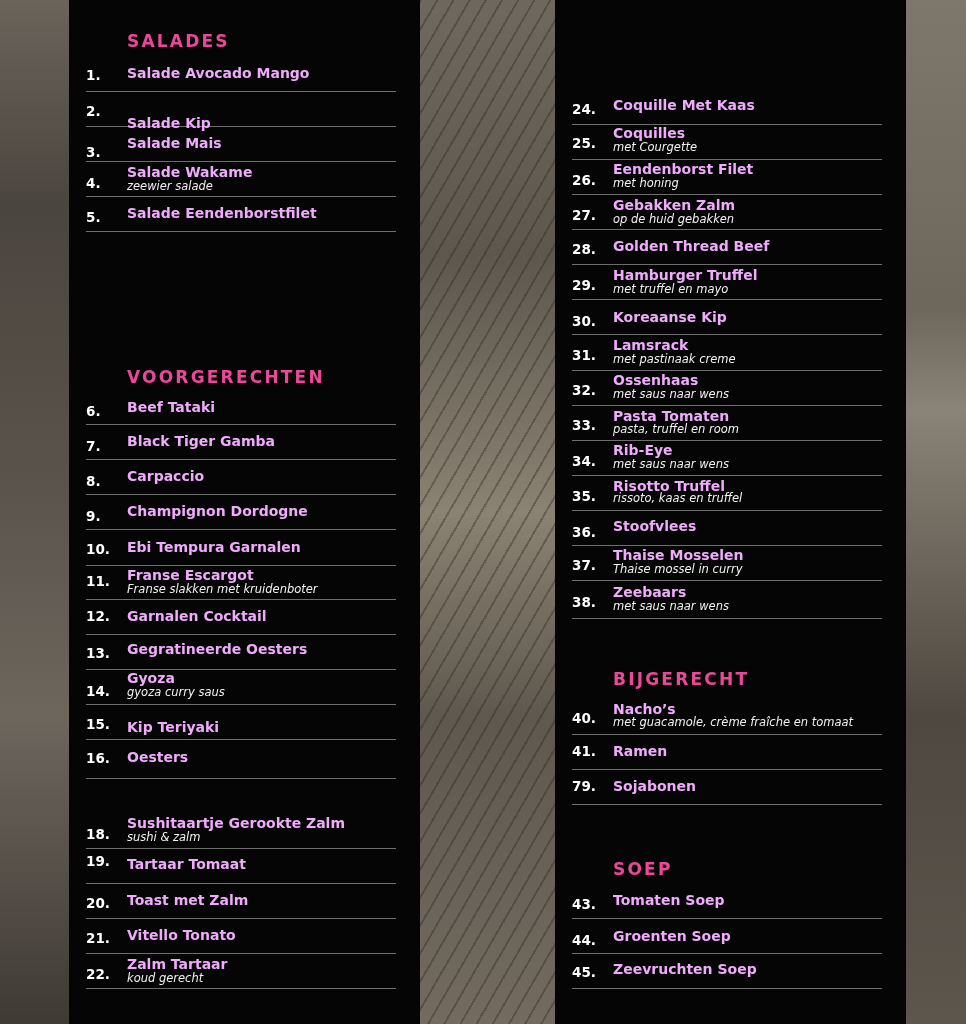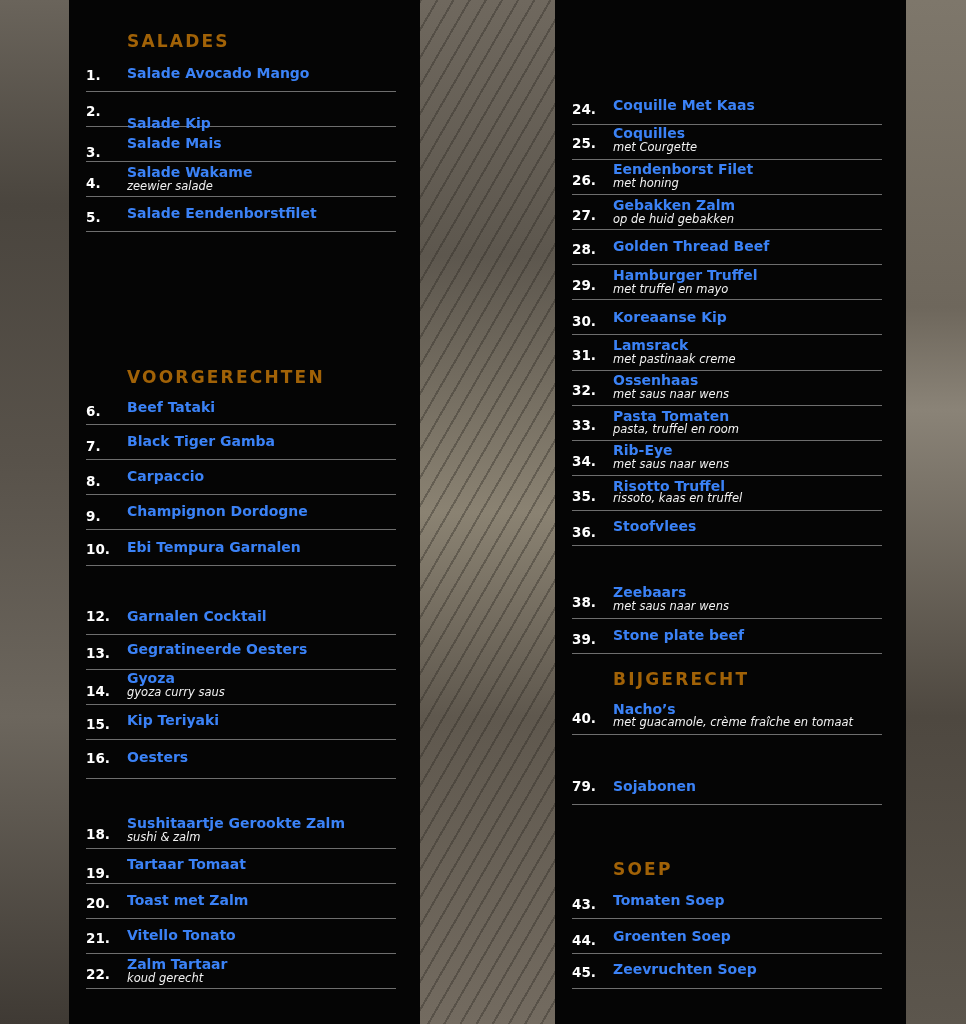--- a/index.html
+++ b/index.html
@@ -14,33 +14,33 @@
   .bg-middle::before { content: ""; position: absolute; inset: 0;
     background: repeating-linear-gradient(120deg, rgba(40,36,30,0.35) 0 2px, transparent 2px 14px); }
   .bg-right { left: 906px; width: 60px;
     background: linear-gradient(180deg, #7e776b 0%, #6e675c 30%, #8a8377 40%, #4e4840 70%, #5c564d 100%); }
 
   .panel { position: absolute; top: 0; height: 1024px; background: #050505; }
   .panel-left { left: 69px; width: 351px; }
   .panel-right { left: 555px; width: 351px; }
   .section-title {
     position: absolute; left: 58px;
-    color: #a16207; font-weight: bold; font-size: 17px; letter-spacing: 2.2px;
+    color: #ec4899; font-weight: bold; font-size: 17px; letter-spacing: 2.2px;
     font-family: "DejaVu Sans", sans-serif;
   }
   .item {
     position: absolute; left: 17px; width: 310px;
     border-bottom: 1.5px solid #6e6e6e;
   }
   .item-num {
     position: absolute; left: 0; color: #ffffff; font-weight: bold; font-size: 13.5px;
     font-family: "DejaVu Sans", sans-serif;
   }
   .item-name {
-    position: absolute; left: 41px; color: #3b82f6; font-weight: bold; font-size: 14px;
+    position: absolute; left: 41px; color: #f0abfc; font-weight: bold; font-size: 14px;
     font-family: "DejaVu Sans", sans-serif; white-space: nowrap;
   }
   .item-desc {
     position: absolute; left: 41px; color: #f2f2f2; font-style: italic; font-size: 11.5px;
     font-family: "DejaVu Sans", sans-serif; white-space: nowrap;
   }
 </style>
 </head>
 <body>
 
@@ -89,48 +89,53 @@
     <span class="item-name" style="top:8px">Carpaccio</span>
   </div>
   <div class="item" style="top:495px;height:35px">
     <span class="item-num" style="top:13px">9.</span>
     <span class="item-name" style="top:8px">Champignon Dordogne</span>
   </div>
   <div class="item" style="top:530px;height:36px">
     <span class="item-num" style="top:11px">10.</span>
     <span class="item-name" style="top:9px">Ebi Tempura Garnalen</span>
   </div>
+  <div class="item" style="top:566px;height:34px">
+    <span class="item-num" style="top:7px">11.</span>
+    <span class="item-name" style="top:1px">Franse Escargot</span>
+    <span class="item-desc" style="top:16px">Franse slakken met kruidenboter</span>
+  </div>
   <div class="item" style="top:600px;height:35px">
     <span class="item-num" style="top:8px">12.</span>
     <span class="item-name" style="top:8px">Garnalen Cocktail</span>
   </div>
   <div class="item" style="top:635px;height:35px">
     <span class="item-num" style="top:10px">13.</span>
     <span class="item-name" style="top:6px">Gegratineerde Oesters</span>
   </div>
   <div class="item" style="top:670px;height:35px">
     <span class="item-num" style="top:13px">14.</span>
     <span class="item-name" style="top:0px">Gyoza</span>
     <span class="item-desc" style="top:15px">gyoza curry saus</span>
   </div>
   <div class="item" style="top:705px;height:35px">
     <span class="item-num" style="top:11px">15.</span>
-    <span class="item-name" style="top:7px">Kip Teriyaki</span>
+    <span class="item-name" style="top:14px">Kip Teriyaki</span>
   </div>
   <div class="item" style="top:740px;height:39px">
     <span class="item-num" style="top:10px">16.</span>
     <span class="item-name" style="top:9px">Oesters</span>
   </div>
   <div class="item" style="top:814px;height:35px">
     <span class="item-num" style="top:12px">18.</span>
     <span class="item-name" style="top:1px">Sushitaartje Gerookte Zalm</span>
     <span class="item-desc" style="top:16px">sushi &amp; zalm</span>
   </div>
   <div class="item" style="top:849px;height:35px">
-    <span class="item-num" style="top:16px">19.</span>
+    <span class="item-num" style="top:4px">19.</span>
     <span class="item-name" style="top:7px">Tartaar Tomaat</span>
   </div>
   <div class="item" style="top:884px;height:35px">
     <span class="item-num" style="top:11px">20.</span>
     <span class="item-name" style="top:8px">Toast met Zalm</span>
   </div>
   <div class="item" style="top:919px;height:35px">
     <span class="item-num" style="top:11px">21.</span>
     <span class="item-name" style="top:8px">Vitello Tonato</span>
   </div>
@@ -198,37 +203,42 @@
   </div>
   <div class="item" style="top:476px;height:35px">
     <span class="item-num" style="top:12px">35.</span>
     <span class="item-name" style="top:2px">Risotto Truffel</span>
     <span class="item-desc" style="top:15px">rissoto, kaas en truffel</span>
   </div>
   <div class="item" style="top:511px;height:35px">
     <span class="item-num" style="top:13px">36.</span>
     <span class="item-name" style="top:7px">Stoofvlees</span>
   </div>
+  <div class="item" style="top:546px;height:35px">
+    <span class="item-num" style="top:11px">37.</span>
+    <span class="item-name" style="top:1px">Thaise Mosselen</span>
+    <span class="item-desc" style="top:16px">Thaise mossel in curry</span>
+  </div>
   <div class="item" style="top:581px;height:38px">
     <span class="item-num" style="top:13px">38.</span>
     <span class="item-name" style="top:3px">Zeebaars</span>
     <span class="item-desc" style="top:18px">met saus naar wens</span>
   </div>
-  <div class="item" style="top:619px;height:35px">
-    <span class="item-num" style="top:12px">39.</span>
-    <span class="item-name" style="top:8px">Stone plate beef</span>
-  </div>
 
   <div class="section-title" style="top:669px">BIJGERECHT</div>
 
   <div class="item" style="top:700px;height:35px">
     <span class="item-num" style="top:10px">40.</span>
     <span class="item-name" style="top:1px">Nacho’s</span>
     <span class="item-desc" style="top:15px">met guacamole, crème fraîche en tomaat</span>
   </div>
+  <div class="item" style="top:735px;height:35px">
+    <span class="item-num" style="top:8px">41.</span>
+    <span class="item-name" style="top:8px">Ramen</span>
+  </div>
   <div class="item" style="top:770px;height:35px">
     <span class="item-num" style="top:8px">79.</span>
     <span class="item-name" style="top:8px">Sojabonen</span>
   </div>
 
   <div class="section-title" style="top:859px">SOEP</div>
 
   <div class="item" style="top:884px;height:35px">
     <span class="item-num" style="top:12px">43.</span>
     <span class="item-name" style="top:8px">Tomaten Soep</span>

